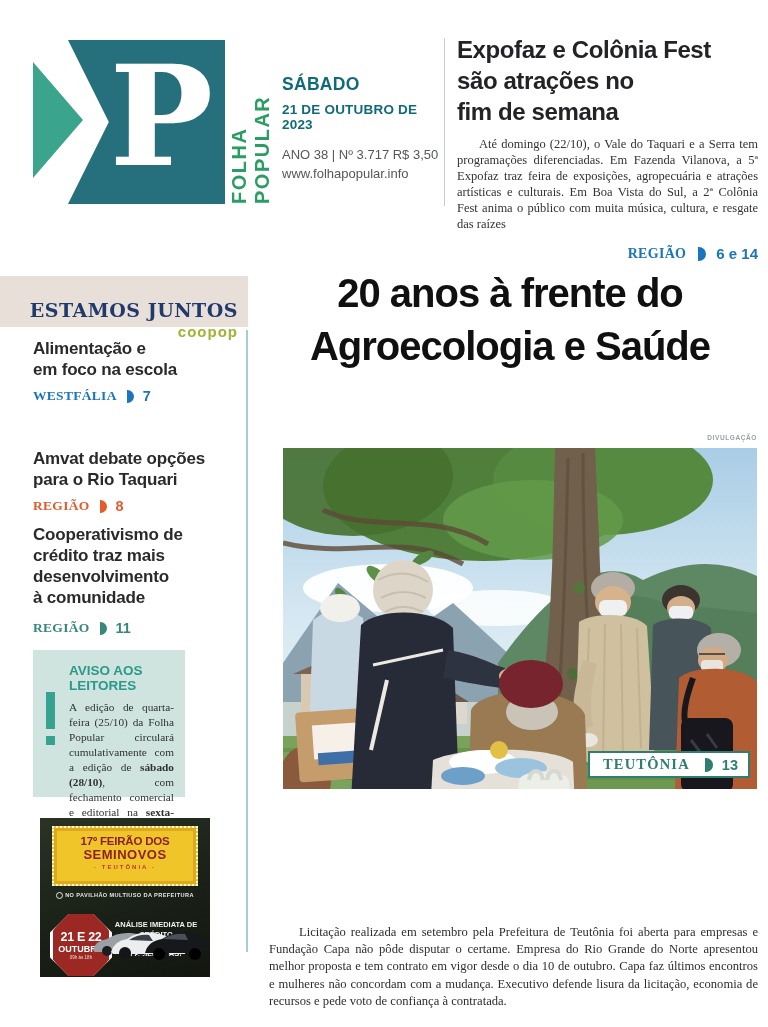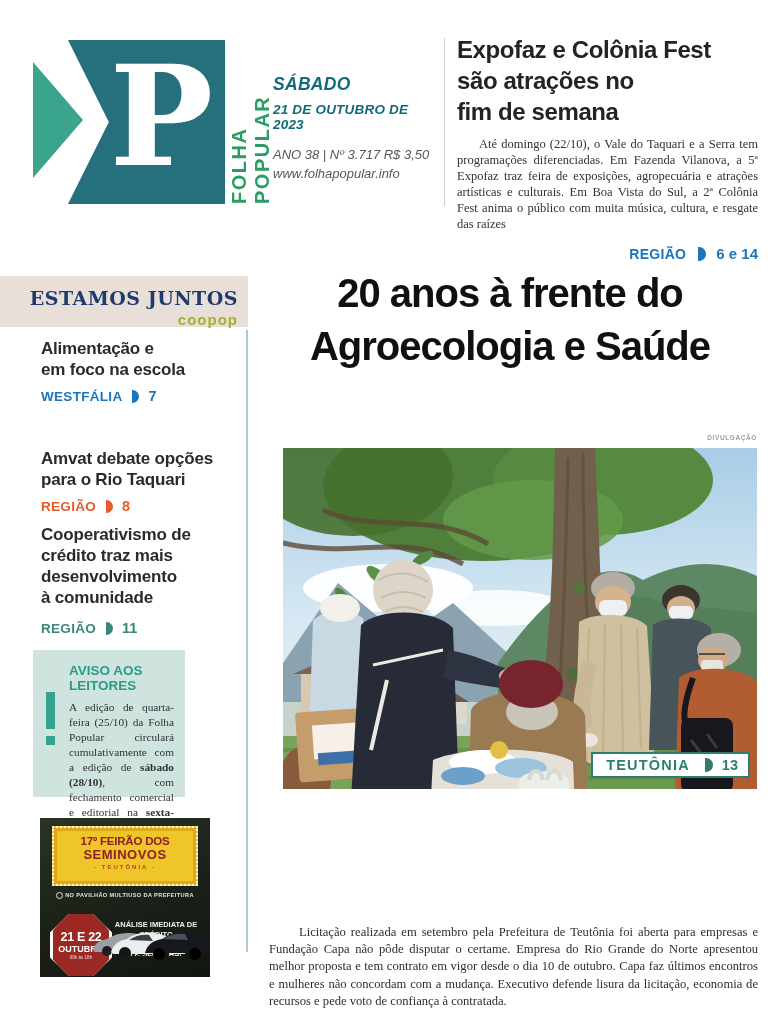--- a/index.html
+++ b/index.html
@@ -9,42 +9,42 @@
   .logo-arrow{position:absolute;left:33px;top:62px;width:50px;height:116px;background:#3aa58c;
               clip-path:polygon(0 0,100% 50%,0 100%);}
   .logo-square{position:absolute;left:68px;top:40px;width:157px;height:164px;background:#266f7d;
                clip-path:polygon(0 0,100% 0,100% 100%,0 100%,26% 50%);
                display:flex;align-items:center;justify-content:center;}
   .logo-p{font-family:"DejaVu Serif",serif;font-weight:700;font-size:138px;line-height:1;
           color:#ffffff;padding-left:30px;margin-top:-10px;}
   .logo-vert{position:absolute;left:228px;top:40px;height:164px;writing-mode:vertical-rl;
              transform:rotate(180deg);display:flex;align-items:center;justify-content:center;
              font-weight:700;font-size:20px;letter-spacing:1.5px;color:#2a9d63;}
-  .dateblock{position:absolute;left:273px;top:74px;width:165px;font-style:italic;}
+  .dateblock{position:absolute;left:282px;top:74px;width:165px;}
   .d-day{font-weight:700;font-size:17.5px;color:#0f6b7a;letter-spacing:.3px;}
   .d-date{font-weight:700;font-size:13.5px;color:#0f6b7a;margin-top:7px;letter-spacing:.2px;}
   .d-ed{font-size:13px;color:#55575a;margin-top:15px;}
   .d-site{font-size:13px;color:#55575a;margin-top:4px;}
   .vline{position:absolute;left:444px;top:38px;width:1px;height:168px;background:#c9ccce;}
   .topstory{position:absolute;left:457px;top:34px;width:301px;}
   .ts-h{font-weight:700;font-size:24px;line-height:31px;color:#222326;letter-spacing:-.4px;}
   .ts-body{margin-top:9px;font-family:"Liberation Serif",serif;font-size:12.5px;line-height:16px;
            color:#2f3236;text-align:justify;text-indent:22px;}
   .tagrow{display:flex;align-items:center;justify-content:flex-end;margin-top:13px;}
-  .tag-label{font-weight:700;font-size:14px;letter-spacing:.3px;}
+  .tag-label{font-weight:700;font-size:14px;letter-spacing:.3px;font-family:Liberation Serif, serif;}
   .arrow-ic{width:8px;height:14px;border-radius:0 8px 8px 0;margin:0 10px 0 12px;}
   .tag-page{font-weight:700;font-size:15px;}
   
   .banner{position:absolute;left:0;top:276px;width:248px;height:51px;background:#e9dfd9;
-          text-align:right;padding:11px 10px 0 0;box-sizing:border-box;}
+          text-align:right;padding:23px 10px 0 0;box-sizing:border-box;}
   .banner-title{font-family:"DejaVu Serif",serif;font-weight:700;font-size:19px;color:#1f3a6d;
                 letter-spacing:.5px;}
   .banner-brand{font-weight:700;font-size:15px;color:#a2b233;letter-spacing:1px;margin-top:2px;}
   .srule{position:absolute;left:246px;top:330px;width:2px;height:622px;background:#a9ccd4;}
-  .story{position:absolute;left:41px;width:198px;}
+  .story{position:absolute;left:33px;width:198px;}
   .story-h{font-weight:700;font-size:17px;line-height:21px;color:#2a2a2a;letter-spacing:-.2px;}
   .story .tagrow{justify-content:flex-start;margin-top:8px;}
   .story .tag-label{font-size:13.5px;text-align:right;}
   .story .arrow-ic{margin:0 9px 0 10px;width:7px;height:13px;}
   .story .tag-page{font-size:14.5px;}
   
   .notice{position:absolute;left:33px;top:650px;width:152px;height:147px;background:#cfe4de;
           box-sizing:border-box;}
   .notice-title{margin:13px 0 0 36px;font-weight:700;font-size:13.5px;color:#2a9a8b;}
   .excl-bar{position:absolute;left:13px;top:42px;width:9px;height:37px;background:#35a390;}

